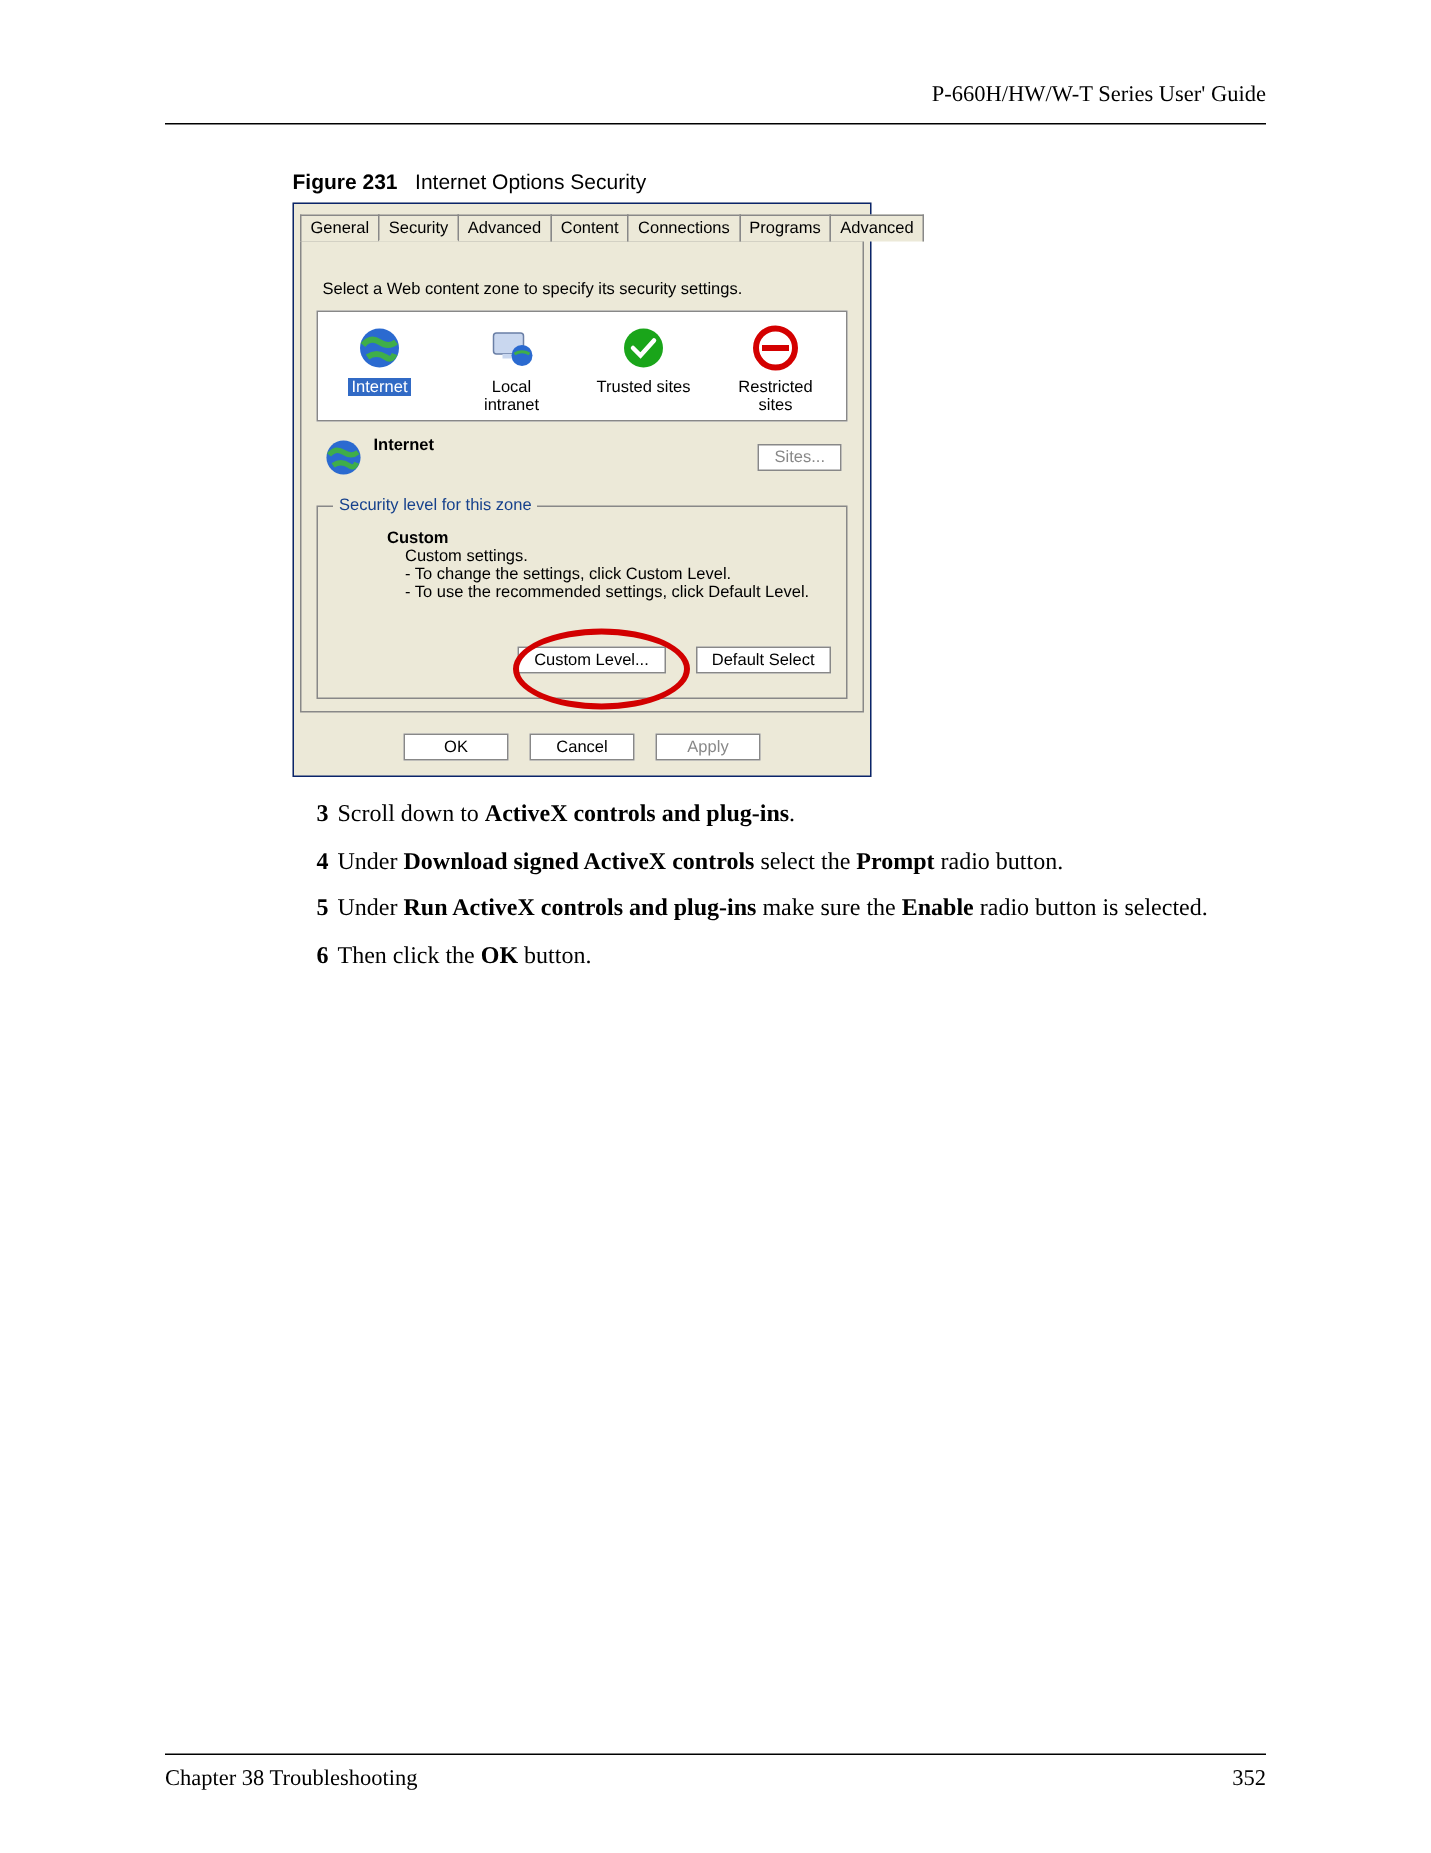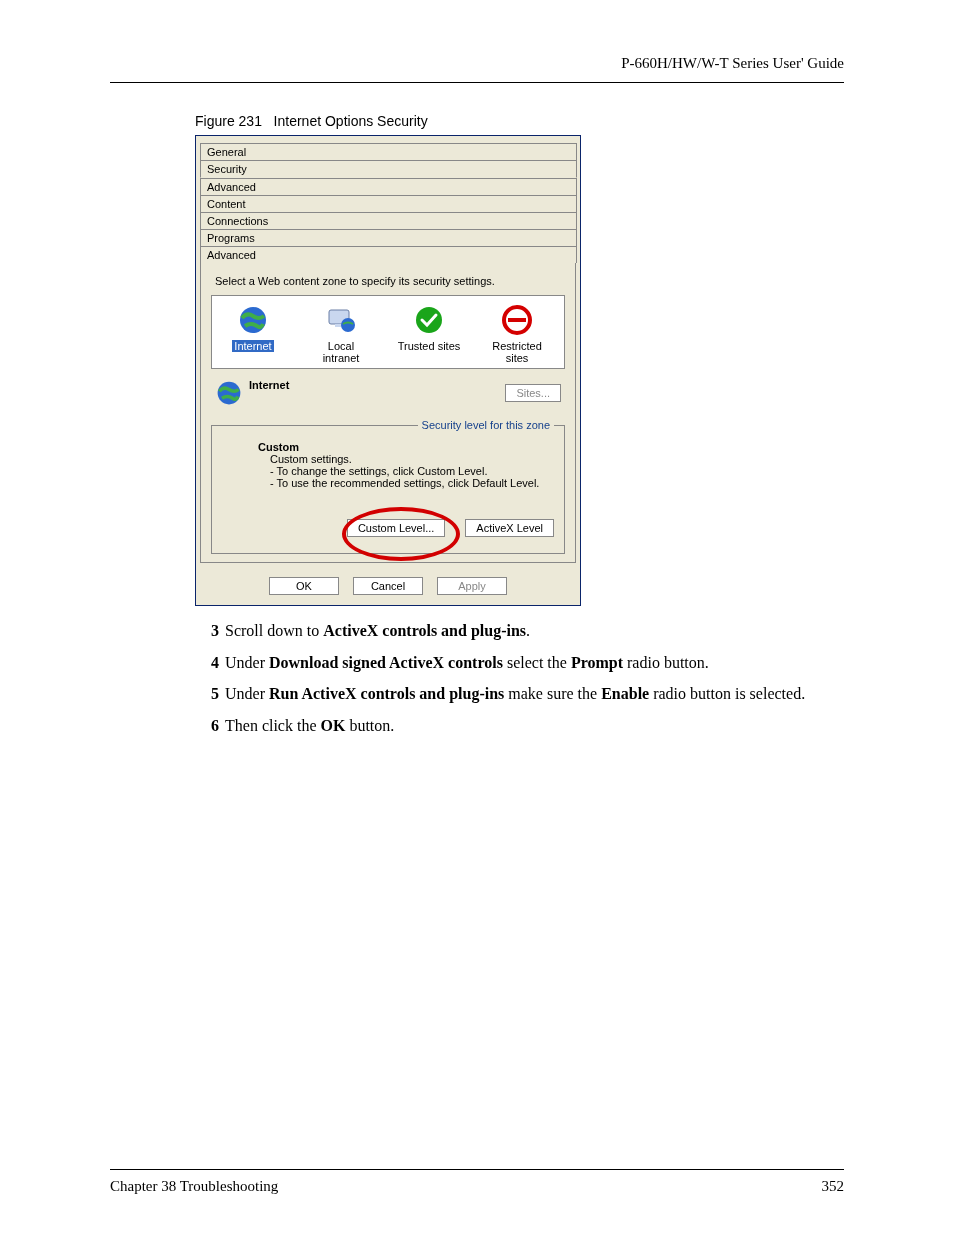--- a/index.html
+++ b/index.html
@@ -31,21 +31,21 @@
     border-top: 1px solid #000;
     margin: 0 0 30px 0;
   }
   hr.bot-rule { margin: 0 0 8px 0; }
   .figure-caption {
     margin-left: 85px;
     font-family: Arial, Helvetica, sans-serif;
     font-size: 14px;
     margin-bottom: 6px;
   }
-  .figure-caption .fignum { font-weight: normal; }
+  .figure-caption .fignum { font-weight: bold; }
   .dialog-wrap { margin-left: 85px; }
 
   
   .dialog {
     width: 384px;
     border: 1px solid #0a246a;
     background: #ece9d8;
     font-family: Tahoma, Arial, sans-serif;
     font-size: 11px;
     color: #000;
@@ -68,21 +68,20 @@
     border-radius: 2px;
     display:flex; align-items:center; justify-content:center;
     font-weight:bold; font-size:12px; line-height:1;
   }
   .title-help { background:#1b6fe0; color:#fff; }
   .title-close { background:#e35b3b; color:#fff; }
 
   .tab-strip {
     display:flex;
     padding: 6px 4px 0 4px;
-    flex-direction: column;
   }
   .tab {
     border:1px solid #888;
     border-bottom:none;
     background:#ece9d8;
     padding:2px 6px;
     font-size:11px;
     margin-right:-1px;
     position:relative;
     top:1px;
@@ -91,21 +90,21 @@
     background:#ece9d8;
     border-bottom:1px solid #ece9d8;
     z-index:2;
   }
   .tab-body {
     border:1px solid #888;
     margin:0 4px 4px 4px;
     padding:10px 10px 8px 10px;
     background:#ece9d8;
   }
-  .prompt-line { margin:2px 0 8px 4px; }
+  .prompt-line { margin:16px 0 8px 4px; }
 
   .zones-box {
     border:1px solid #888;
     background:#fff;
     padding:8px 6px 4px 6px;
     display:flex;
     gap:18px;
     justify-content:flex-start;
   }
   .zone {
@@ -142,21 +141,20 @@
   fieldset.sec-level {
     border:1px solid #888;
     margin:12px 0 0 0;
     padding:10px 10px 16px 10px;
     position:relative;
   }
   fieldset.sec-level legend {
     color:#16418c;
     font-size:11px;
     padding:0 4px;
-    text-align:right;
   }
   .custom-block { margin-left:36px; }
   .custom-block .cb-hd { font-weight:bold; }
   .custom-block .cb-sub { margin-left:12px; }
   .custom-block .cb-line { margin-left:12px; }
 
   .level-buttons {
     display:flex;
     justify-content:flex-end;
     gap:20px;
@@ -276,21 +274,21 @@
           <legend>Security level for this zone</legend>
           <div class="custom-block">
             <div class="cb-hd">Custom</div>
             <div class="cb-sub">Custom settings.</div>
             <div class="cb-line">- To change the settings, click Custom Level.</div>
             <div class="cb-line">- To use the recommended settings, click Default Level.</div>
           </div>
           <div class="level-buttons">
             <div class="red-oval"></div>
             <button class="btn">Custom Level...</button>
-            <button class="btn">ActiveX Level</button>
+            <button class="btn">Default Select</button>
           </div>
         </fieldset>
       </div>
 
       <div class="dialog-buttons">
         <button class="btn">OK</button>
         <button class="btn">Cancel</button>
         <button class="btn disabled">Apply</button>
       </div>
     </div>

